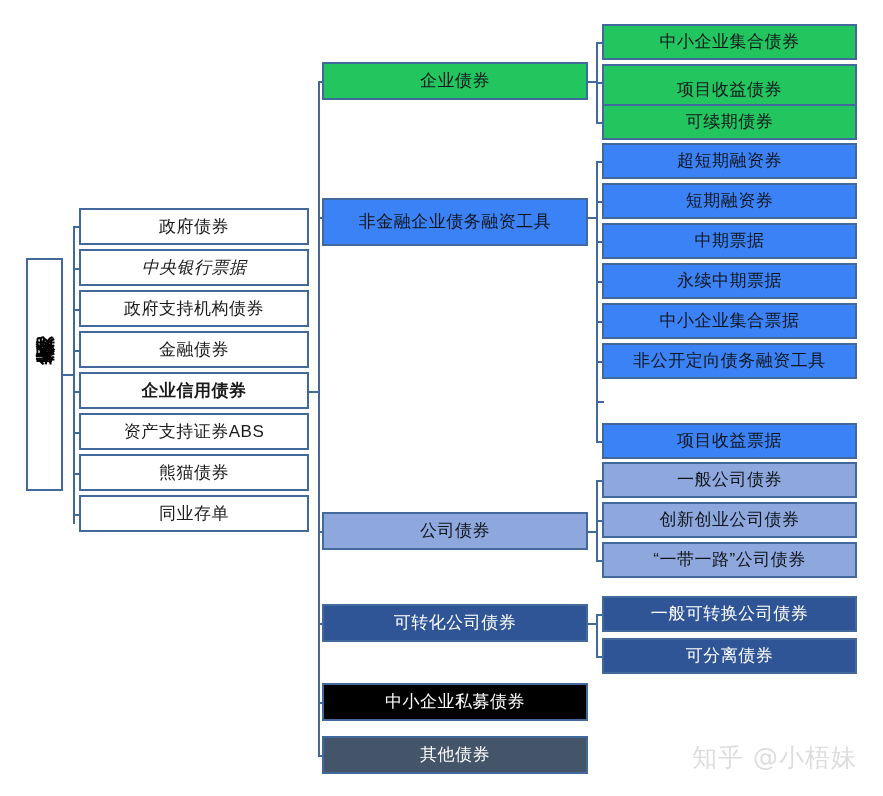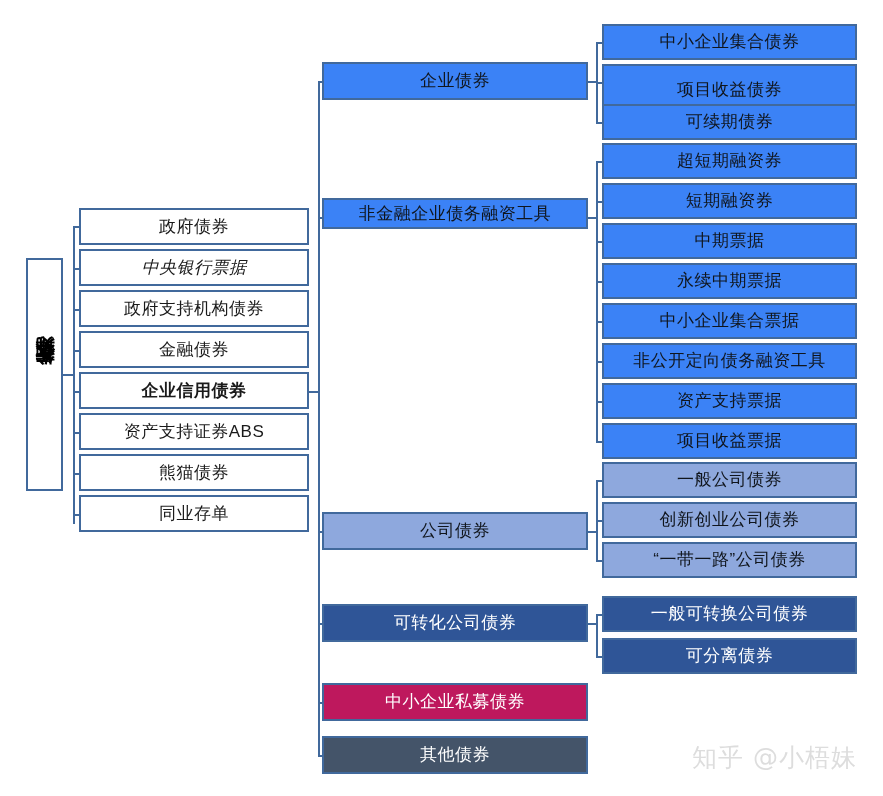--- a/index.html
+++ b/index.html
@@ -22,25 +22,25 @@
     justify-content:center;
     text-align:center;
     font-size:17px;
     line-height:1.05;
     color:#111111;
     letter-spacing:0.5px;
     white-space:nowrap;
     z-index:3;
   }
   .tone-white{background:#ffffff;color:#1a1a1a;}
-  .tone-l1{background:#3b82f6;color:#10151c;}
+  .tone-l1{background:#22c55e;color:#10151c;}
   .tone-l2{background:#3b82f6;color:#10151c;}
   .tone-l3{background:#8ea8dd;color:#10151c;}
   .tone-l4{background:#2f5597;color:#ffffff;}
-  .tone-l5{background:#be185d;color:#ffffff;}
+  .tone-l5{background:#000000;color:#ffffff;}
   .tone-l6{background:#445469;color:#ffffff;}
 
   .node.bold{font-weight:bold;}
 
   
   .root{
     position:absolute;
     box-sizing:border-box;
     border:2px solid #41699c;
     background:#ffffff;
@@ -126,21 +126,21 @@
 
   <div class="hline" style="left:309px;top:391px;width:11px;"></div>
   <div class="vline" style="left:318px;top:81px;height:675px;"></div>
 
   <div class="hline" style="left:318px;top:81px;width:8px;"></div>
   <div class="node tone-l1" style="left:322px;top:62px;width:266px;height:38px;font-family:Liberation Serif, serif;">
     <span>企业债券</span>
   </div>
 
   <div class="hline" style="left:318px;top:217px;width:8px;"></div>
-  <div class="node tone-l2" style="left:322px;top:198px;width:266px;height:31px;">
+  <div class="node tone-l2" style="left:322px;top:198px;width:266px;height:48px;">
     <span>非金融企业债务融资工具</span>
   </div>
 
   <div class="hline" style="left:318px;top:531px;width:8px;"></div>
   <div class="node tone-l3" style="left:322px;top:512px;width:266px;height:38px;">
     <span>公司债券</span>
   </div>
 
   <div class="hline" style="left:318px;top:623px;width:8px;"></div>
   <div class="node tone-l4" style="left:322px;top:604px;width:266px;height:38px;">
@@ -208,23 +208,20 @@
   <div class="node tone-l2" style="left:602px;top:303px;width:255px;height:36px;">
     <span>中小企业集合票据</span>
   </div>
 
   <div class="hline" style="left:596px;top:361px;width:8px;"></div>
   <div class="node tone-l2" style="left:602px;top:343px;width:255px;height:36px;">
     <span>非公开定向债务融资工具</span>
   </div>
 
   <div class="hline" style="left:596px;top:401px;width:8px;"></div>
-  <div class="node tone-l2" style="left:602px;top:383px;width:255px;height:36px;">
-    <span>资产支持票据</span>
-  </div>
 
   <div class="hline" style="left:596px;top:441px;width:8px;"></div>
   <div class="node tone-l2" style="left:602px;top:423px;width:255px;height:36px;">
     <span>项目收益票据</span>
   </div>
 
   <div class="hline" style="left:596px;top:480px;width:8px;"></div>
   <div class="node tone-l3" style="left:602px;top:462px;width:255px;height:36px;">
     <span>一般公司债券</span>
   </div>

